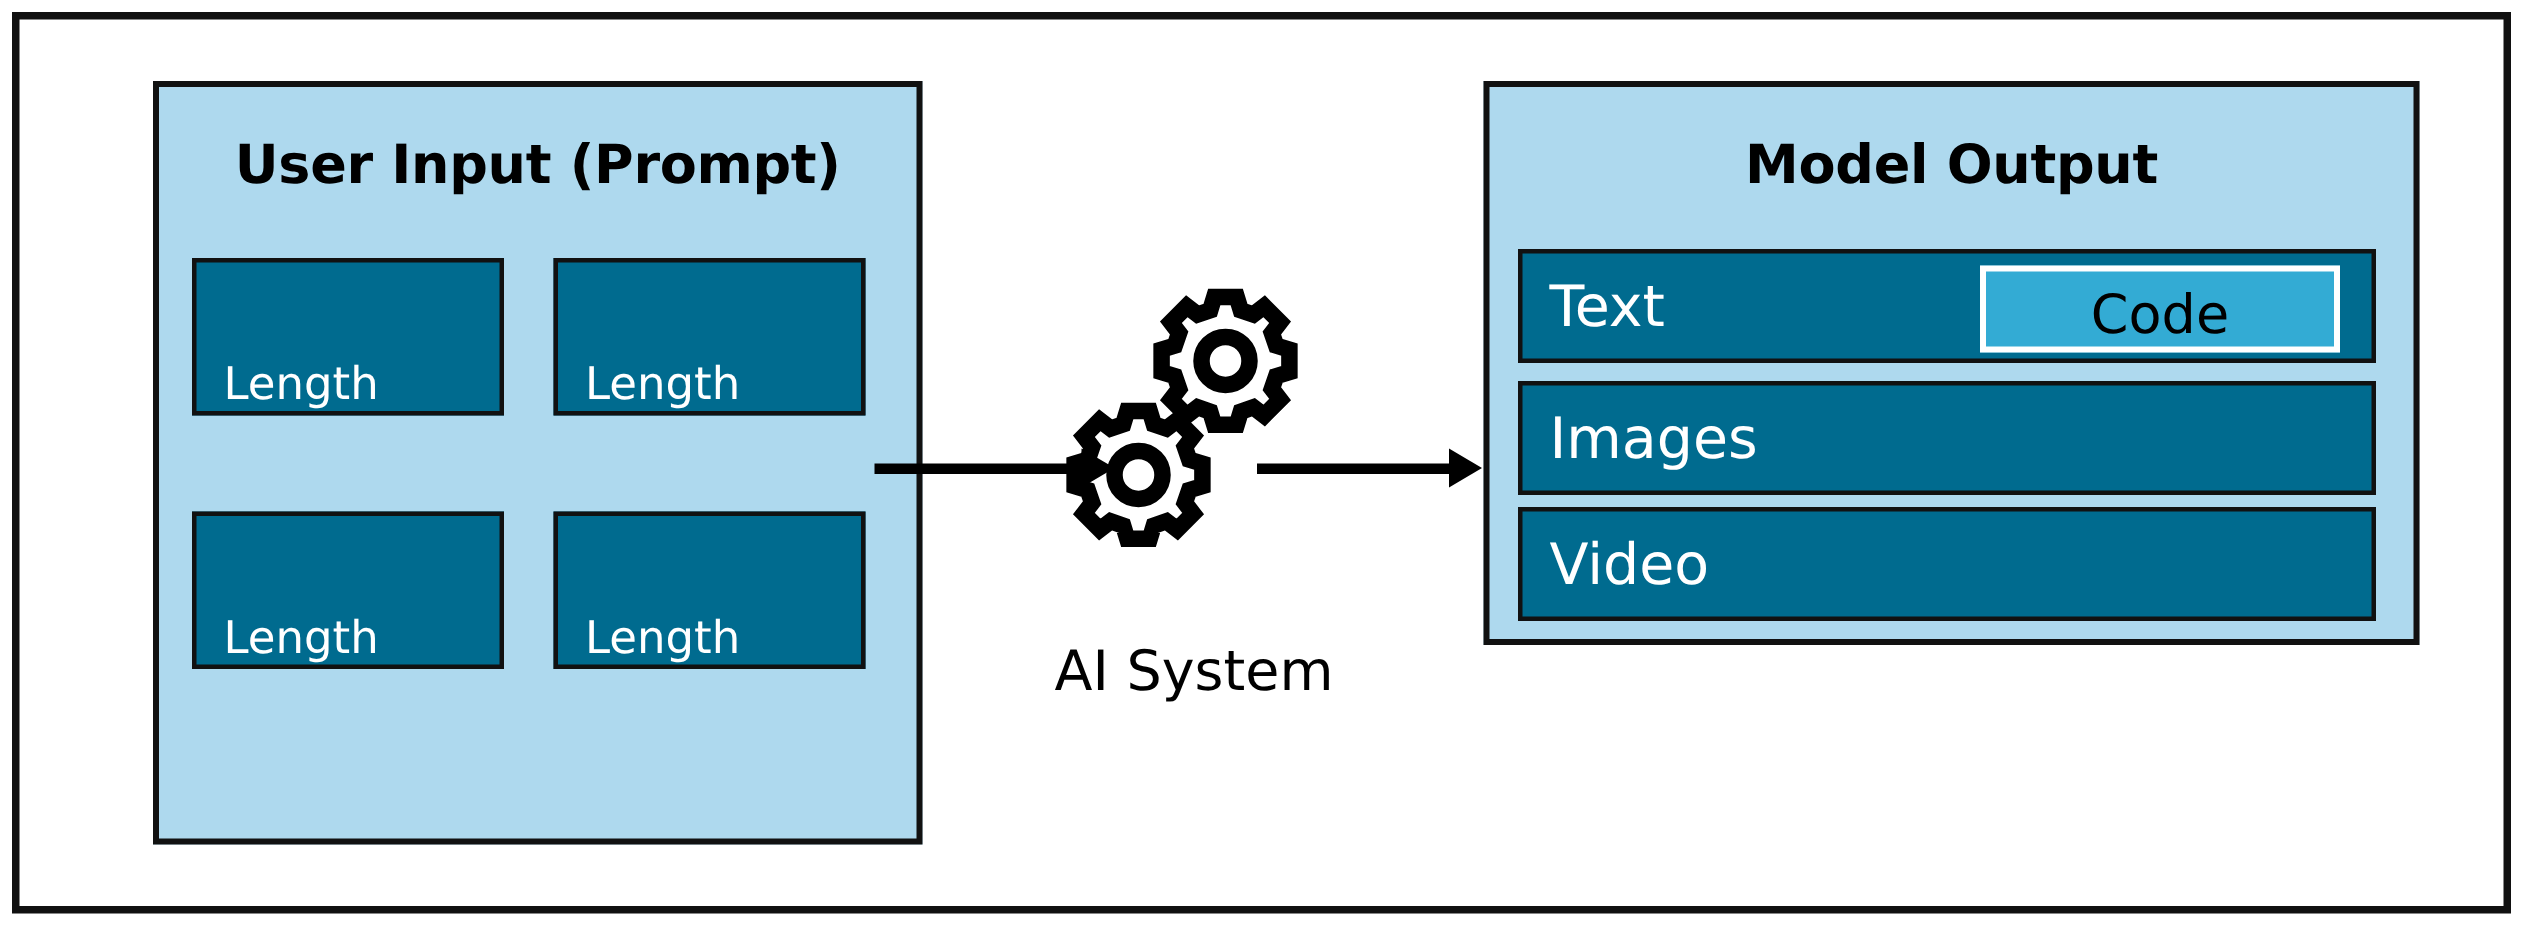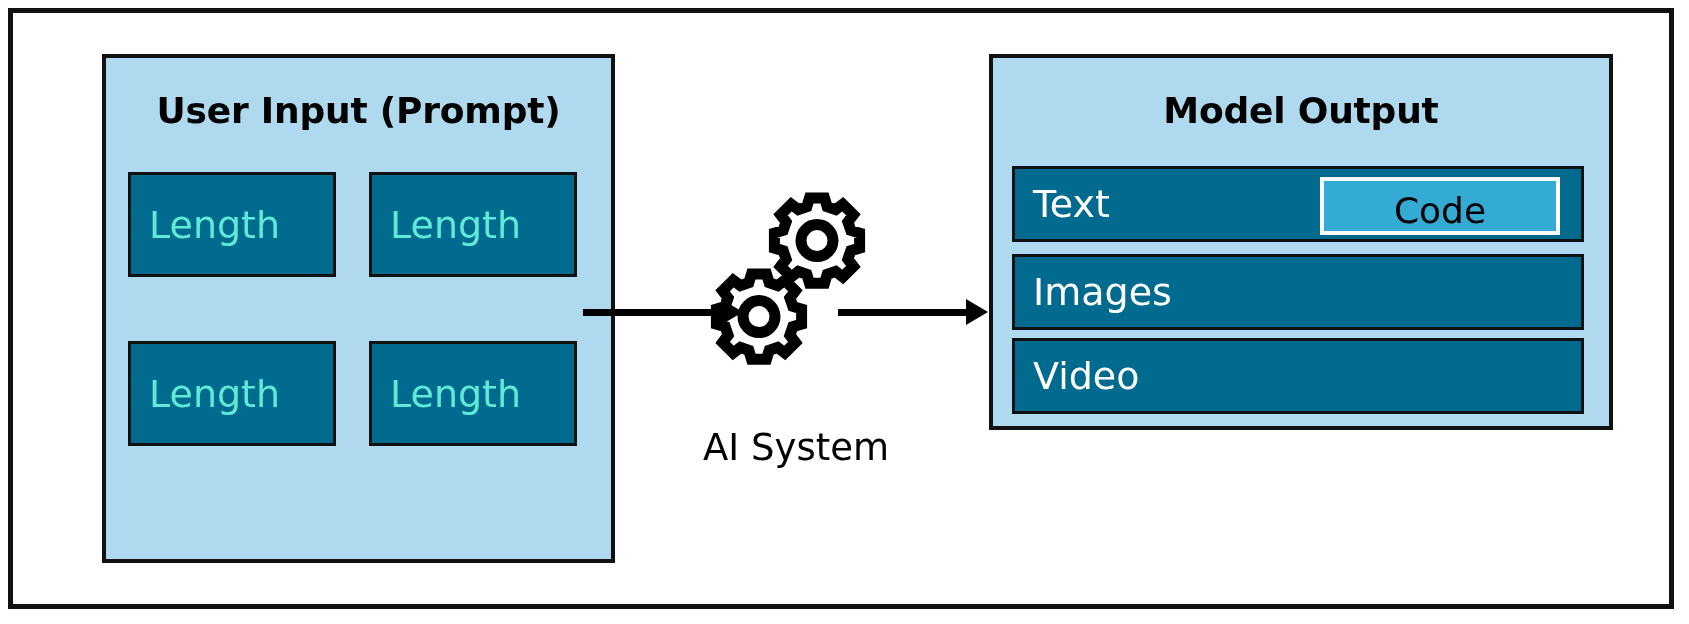--- a/index.html
+++ b/index.html
@@ -72,24 +72,24 @@
     top: 32px;
     font-size: 36px;
   }
 
   
   .chip {
     position: absolute;
     background: #006b8f;
     border: 3px solid #111111;
     box-sizing: border-box;
-    color: #5eead4;
+    color: #ffffff;
     display: flex;
-    align-items: center;
-    font-size: 38px;
+    align-items: flex-end;
+    font-size: 30px;
   }
   .chip-length {
     justify-content: flex-start;
     padding-left: 18px;
   }
   .chip-l1 { left: 22px;  top: 114px; width: 208px; height: 105px; }
   .chip-l2 { left: 263px; top: 114px; width: 208px; height: 105px; }
   .chip-l3 { left: 22px;  top: 283px; width: 208px; height: 105px; }
   .chip-l4 { left: 263px; top: 283px; width: 208px; height: 105px; }
 

